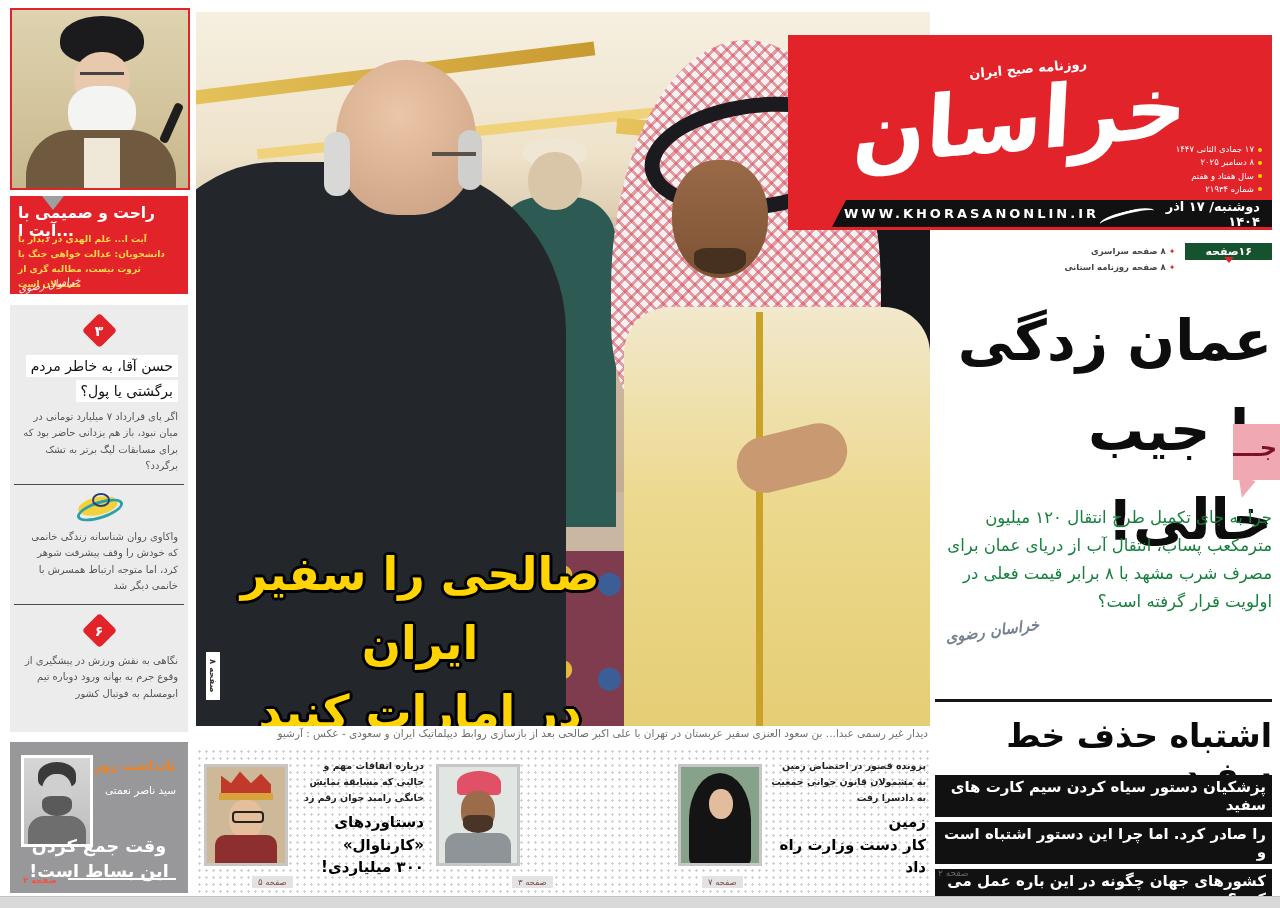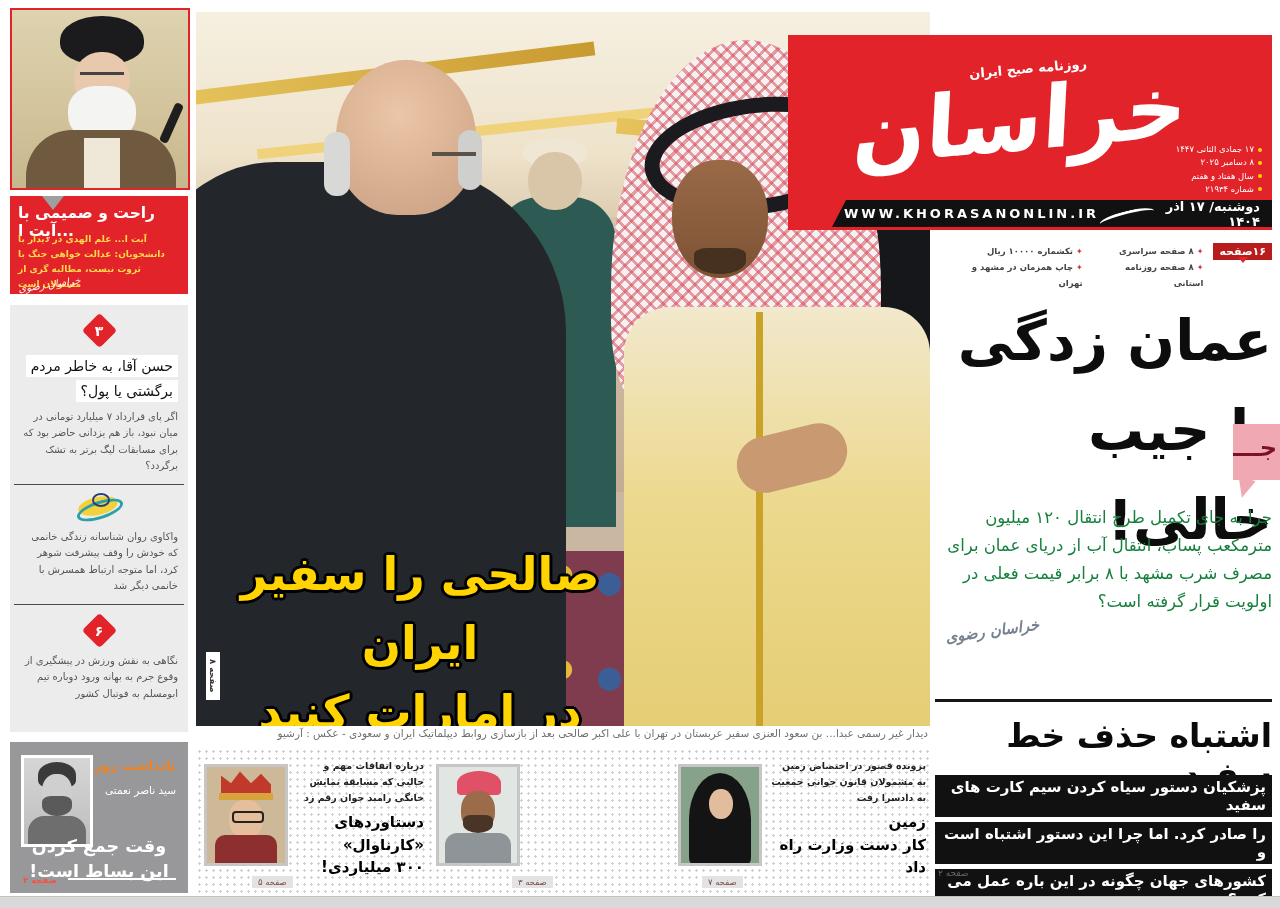--- a/index.html
+++ b/index.html
@@ -124,21 +124,21 @@
   .mh-tagline{position:absolute;left:150px;top:26px;width:180px;text-align:center;color:#fff;font-size:13px;font-weight:bold;transform:rotate(-5deg);direction:rtl;}
   .mh-logo{position:absolute;left:0;right:20px;top:42px;text-align:center;color:#fff;font-size:86px;font-weight:bold;transform:rotate(-5deg) skewX(-8deg);direction:rtl;line-height:1;}
   .mh-dates{position:absolute;right:10px;bottom:34px;direction:rtl;text-align:right;color:#fff;font-size:8.5px;line-height:1.55;}
   .mh-dates .dot{display:inline-block;width:4px;height:4px;background:#ffd400;border-radius:50%;margin-left:4px;vertical-align:middle;}
   .mh-bar{position:absolute;left:44px;right:0;bottom:3px;height:27px;background:#111;display:flex;align-items:center;justify-content:space-between;padding:12px 12px;box-sizing:border-box;clip-path:polygon(14px 0,100% 0,100% 100%,0 100%);}
   .mh-url{color:#fff;font-weight:bold;font-size:13px;letter-spacing:3px;}
   .mh-swoosh{width:70px;height:10px;border-top:3px solid #fff;border-radius:50%;transform:rotate(-14deg);margin-top:8px;}
   .mh-issue{color:#fff;font-weight:bold;font-size:13px;direction:rtl;}
 
   .info-bar{left:945px;top:243px;width:327px;display:flex;direction:rtl;gap:10px;align-items:flex-start;}
-  .pages-badge{background:#b91c1c;color:#fff;font-weight:bold;font-size:11px;padding:2px 6px;position:relative;direction:rtl;}
+  .pages-badge{background:#14532d;color:#fff;font-weight:bold;font-size:11px;padding:2px 20px;position:relative;direction:rtl;}
   .pages-badge::after{content:"";position:absolute;left:50%;bottom:-8px;transform:translateX(-50%);border:5px solid transparent;border-top:6px solid #e3232a;}
   .info-col{font-size:8.5px;font-weight:bold;color:#444;line-height:1.9;direction:rtl;}
   .info-col .plus{color:#cc3333;margin-left:3px;font-size:8px;}
 
   
   .lead-headline{left:945px;top:296px;width:327px;direction:rtl;text-align:right;font-weight:bold;font-size:56px;line-height:1.6;color:#0d0d0d;}
   .lead-body{left:945px;top:504px;width:327px;direction:rtl;text-align:right;font-size:16.5px;line-height:1.7;color:#15803d;}
   .lead-sig{left:945px;top:622px;color:#76818f;font-style:italic;font-weight:bold;font-size:15px;transform:rotate(-8deg);}
   .divider2{left:935px;top:699px;width:337px;height:3px;background:#161616;}
   .second-title{left:935px;top:716px;width:337px;direction:rtl;text-align:right;font-weight:bold;font-size:33px;color:#0a0a0a;}
@@ -324,24 +324,20 @@
       <span class="mh-issue">دوشنبه/ ۱۷ آذر ۱۴۰۴</span>
     </div>
   </div>
 
   <div class="abs info-bar">
     <div class="pages-badge">۱۶صفحه</div>
     <div class="info-col">
       <div><span class="plus">✦</span><span>۸ صفحه سراسری</span></div>
       <div><span class="plus">✦</span><span>۸ صفحه روزنامه استانی</span></div>
     </div>
-    <div class="info-col">
-      <div><span class="plus">✦</span><span>تکشماره ۱۰۰۰۰ ریال</span></div>
-      <div><span class="plus">✦</span><span>چاپ همزمان در مشهد و تهران</span></div>
-    </div>
   </div>
 
   <div class="abs lead-headline">
     <div>عمان زدگی</div>
     <div>با جیب خالی!</div>
   </div>
   <div class="abs lead-body">چرا به جای تکمیل طرح انتقال ۱۲۰ میلیون مترمکعب پساب، انتقال آب از دریای عمان برای مصرف شرب مشهد با ۸ برابر قیمت فعلی در اولویت قرار گرفته است؟</div>
   <div class="abs lead-sig">خراسان رضوی</div>
 
   <div class="abs divider2"></div>

